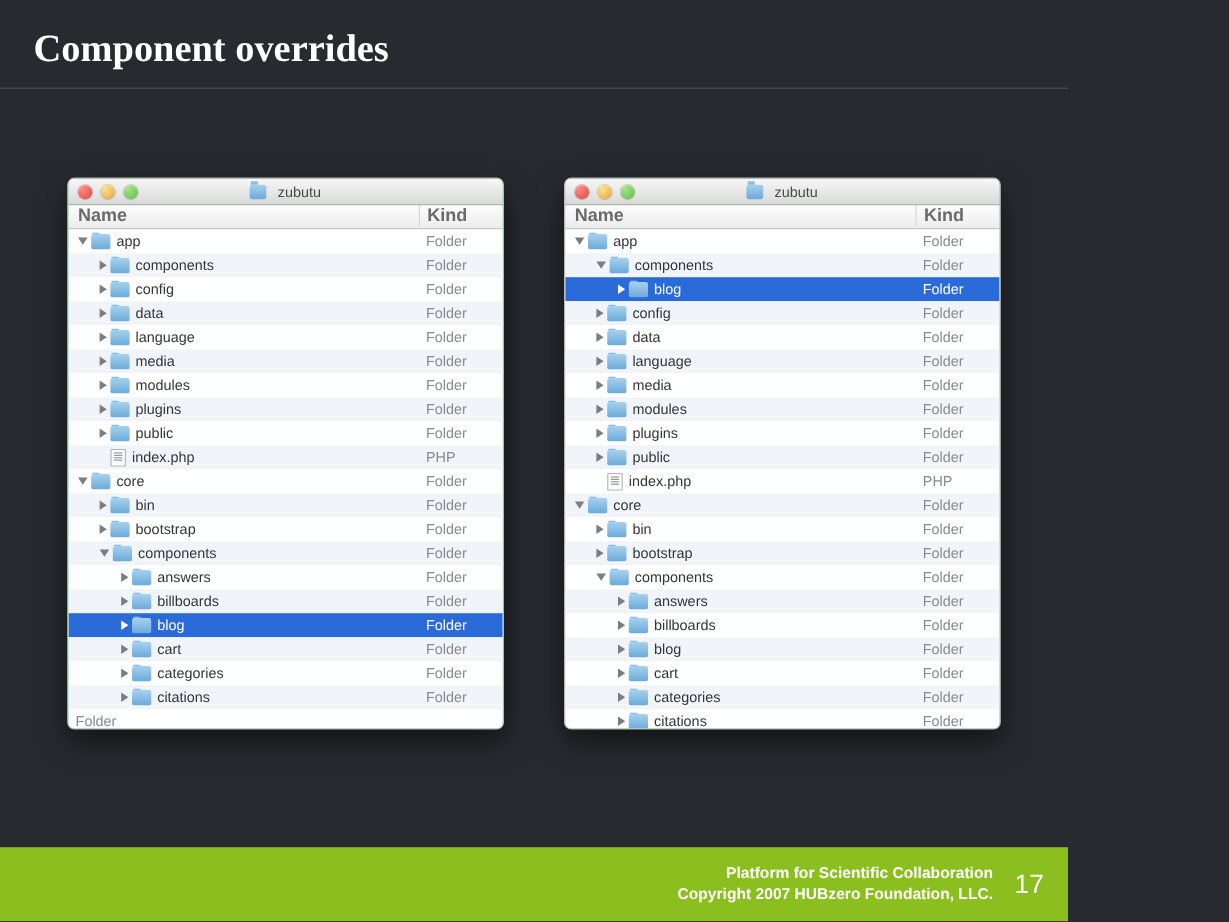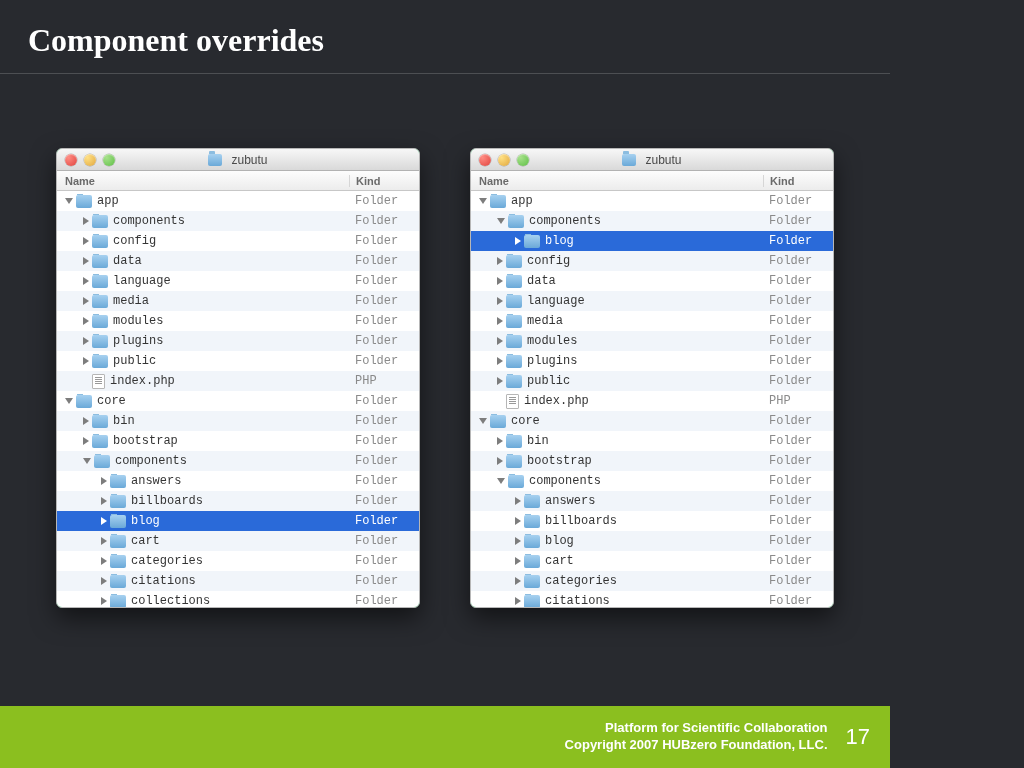--- a/index.html
+++ b/index.html
@@ -35,29 +35,29 @@
   .traffic .green { background: radial-gradient(circle at 30% 30%, #a6e18a, #5fbf46); }
   .win-title {
     position: absolute; left: 0; right: 0; text-align: center; font-size: 12px; color: #4a4a4a;
     display: flex; align-items: center; justify-content: center; gap: 4px; pointer-events: none;
   }
   .win-title .folder-icon-sm { width: 14px; height: 12px; }
 
   .columns {
     height: 20px; background: linear-gradient(#fdfdfd, #ececec);
     border-bottom: 1px solid #c7c7c7;
-    display: flex; align-items: center; font-size: 11px; color: #6a6a6a; font-weight: bold; gap: 32px;
+    display: flex; align-items: flex-start; font-size: 15px; color: #6a6a6a; font-weight: bold; gap: 32px;
   }
   .col-name { flex: 1; padding-left: 8px; }
   .col-kind { width: 70px; border-left: 1px solid #d6d6d6; padding-left: 6px; }
 
   .tree { flex: 1; overflow: hidden; background: #fff; }
   .row {
     display: flex; align-items: center; height: 20px; font-size: 12px;
-    color: #343434; white-space: nowrap; font-family: Liberation Mono, monospace;
+    color: #343434; white-space: nowrap;
   }
   .row.alt { background: #f1f5fa; }
   .row.selected { background: #2a6ad9; color: #fff; }
   .row .name-cell { flex: 1; display: flex; align-items: center; overflow: hidden; }
   .row .kind-cell { width: 70px; padding-left: 6px; color: #8a8a8a; }
   .row.selected .kind-cell { color: #fff; }
 
   .indent { display: inline-block; }
   .disclosure {
     width: 0; height: 0; display: inline-block; margin-right: 3px;
@@ -311,26 +311,20 @@
           <div class="row alt">
             <div class="name-cell">
               <span class="indent" style="width: 44px;"></span>
               <span class="disclosure right"></span>
               <span class="folder-icon"></span>
               <span>citations</span>
             </div>
             <div class="kind-cell">Folder</div>
           </div>
           <div class="row">
-            <div class="name-cell">
-              <span class="indent" style="width: 44px;"></span>
-              <span class="disclosure right"></span>
-              <span class="folder-icon"></span>
-              <span>collections</span>
-            </div>
             <div class="kind-cell">Folder</div>
           </div>
         </div>
       </div>
       <div class="finder">
         <div class="titlebar">
           <div class="traffic">
             <span class="red"></span>
             <span class="yellow"></span>
             <span class="green"></span>

